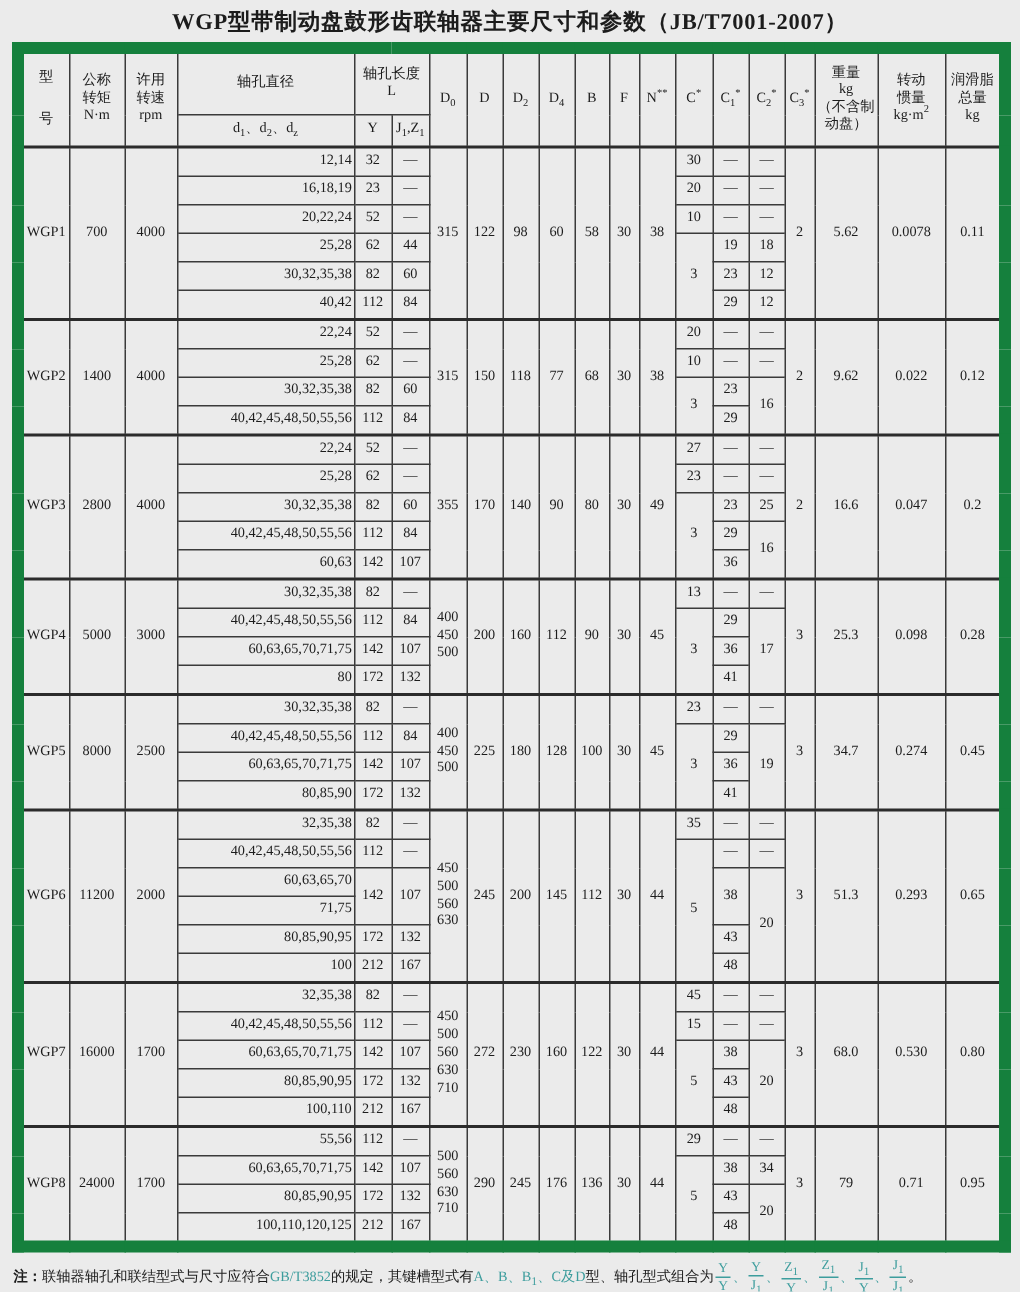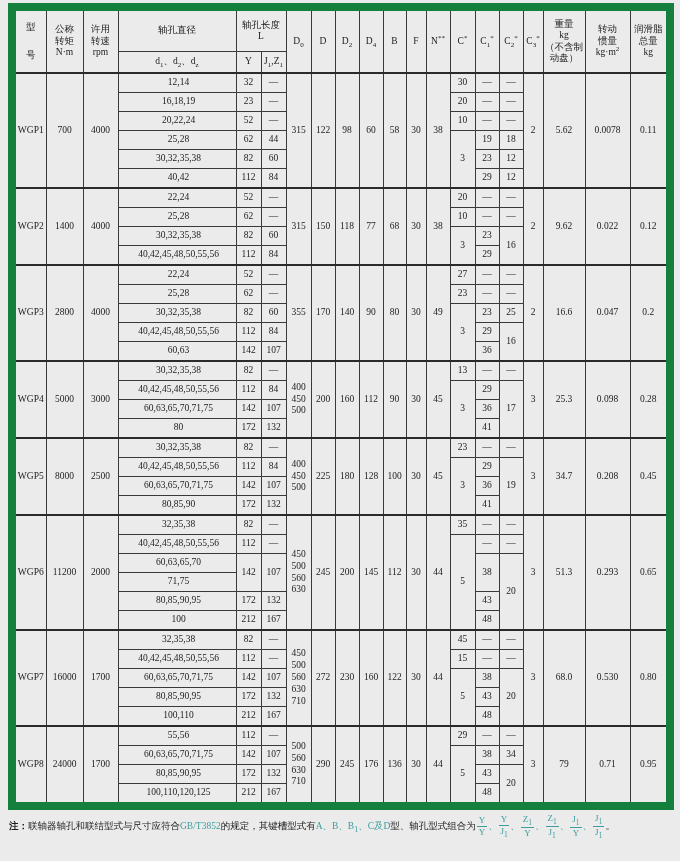--- a/index.html
+++ b/index.html
@@ -22,41 +22,42 @@
   .spec th,.spec td{
     border:1px solid #3a3a3a;
     text-align:center;vertical-align:middle;
     font-size:9.5px;line-height:1.25;
     padding:0 1px;height:18px;overflow:hidden;
   }
   .spec thead th{font-weight:normal;padding:1px 1px;line-height:1.2;}
   .spec thead tr:first-child th{height:38px;}
   .spec thead tr:last-child th{height:18px;font-family:Liberation Serif, serif;}
   .spec tbody{border-top:2px solid #2b2b2b;}
-  .spec td.bore{text-align:center;padding-left:4px;}
+  .spec td.bore{text-align:right;padding-left:4px;}
   .spec sub,.spec sup{font-size:7px;line-height:0;}
   .h-model .vgap{display:block;height:16px;}
   .h-small{font-size:8.5px;}
   .note{
     font-size:9.5px;line-height:1.6;margin:4px 0 0 0;padding:0 1px;
     font-family:"Liberation Serif","DejaVu Serif",serif;
   }
   .note .note-label{font-weight:bold;}
   .accent{color:#3d9d9d;}
   .frac{
     display:inline-block;vertical-align:middle;text-align:center;
     line-height:1;font-size:9px;margin:0 1px;
   }
   .frac .num{display:block;border-bottom:1px solid currentColor;padding:0 2px 1px 2px;}
   .frac .den{display:block;padding-top:1px;}
 </style>
 </head>
 <body>
 
 <div class="page">
+  <div class="title">WGP型带制动盘鼓形齿联轴器主要尺寸和参数（JB/T7001-2007）</div>
   <table class="spec">
     <colgroup>
         <col style="width: 34px;">
         <col style="width: 37px;">
         <col style="width: 35px;">
         <col style="width: 118px;">
         <col style="width: 25px;">
         <col style="width: 25px;">
         <col style="width: 25px;">
         <col style="width: 24px;">
@@ -319,21 +320,21 @@
           <td rowspan="4" class="">180</td>
           <td rowspan="4" class="">128</td>
           <td rowspan="4" class="">100</td>
           <td rowspan="4" class="">30</td>
           <td rowspan="4" class="">45</td>
           <td class="">23</td>
           <td class="">—</td>
           <td class="">—</td>
           <td rowspan="4" class="">3</td>
           <td rowspan="4" class="">34.7</td>
-          <td rowspan="4" class="">0.208</td>
+          <td rowspan="4" class="">0.274</td>
           <td rowspan="4" class="">0.45</td>
         </tr>
         <tr>
           <td class="bore">40,42,45,48,50,55,56</td>
           <td class="">112</td>
           <td class="">84</td>
           <td rowspan="3" class="">3</td>
           <td class="">29</td>
           <td rowspan="3" class="">19</td>
         </tr>

